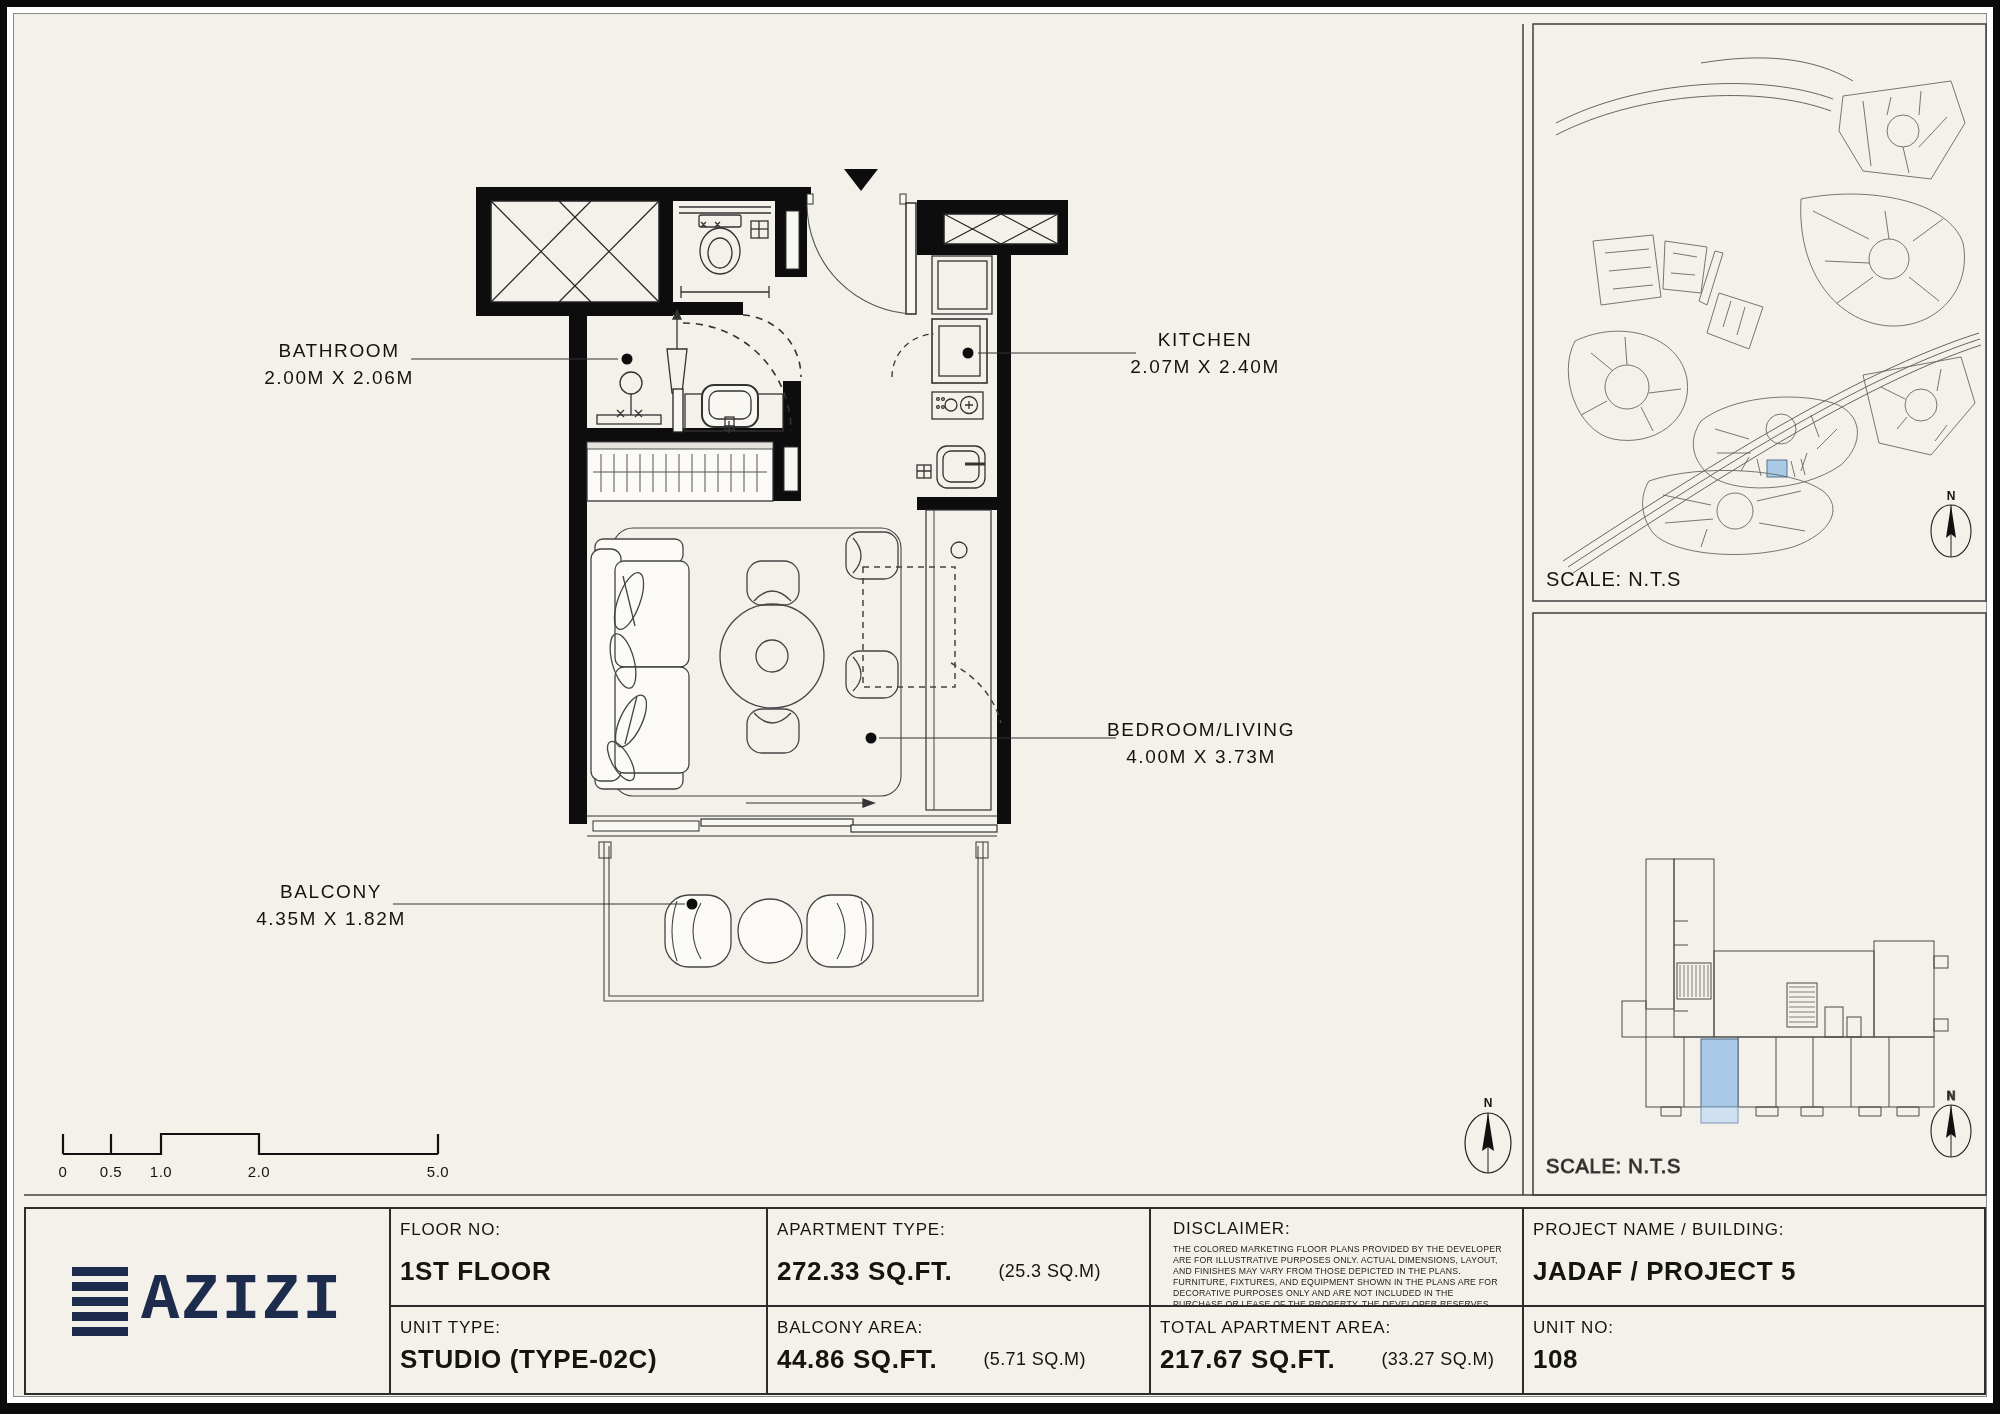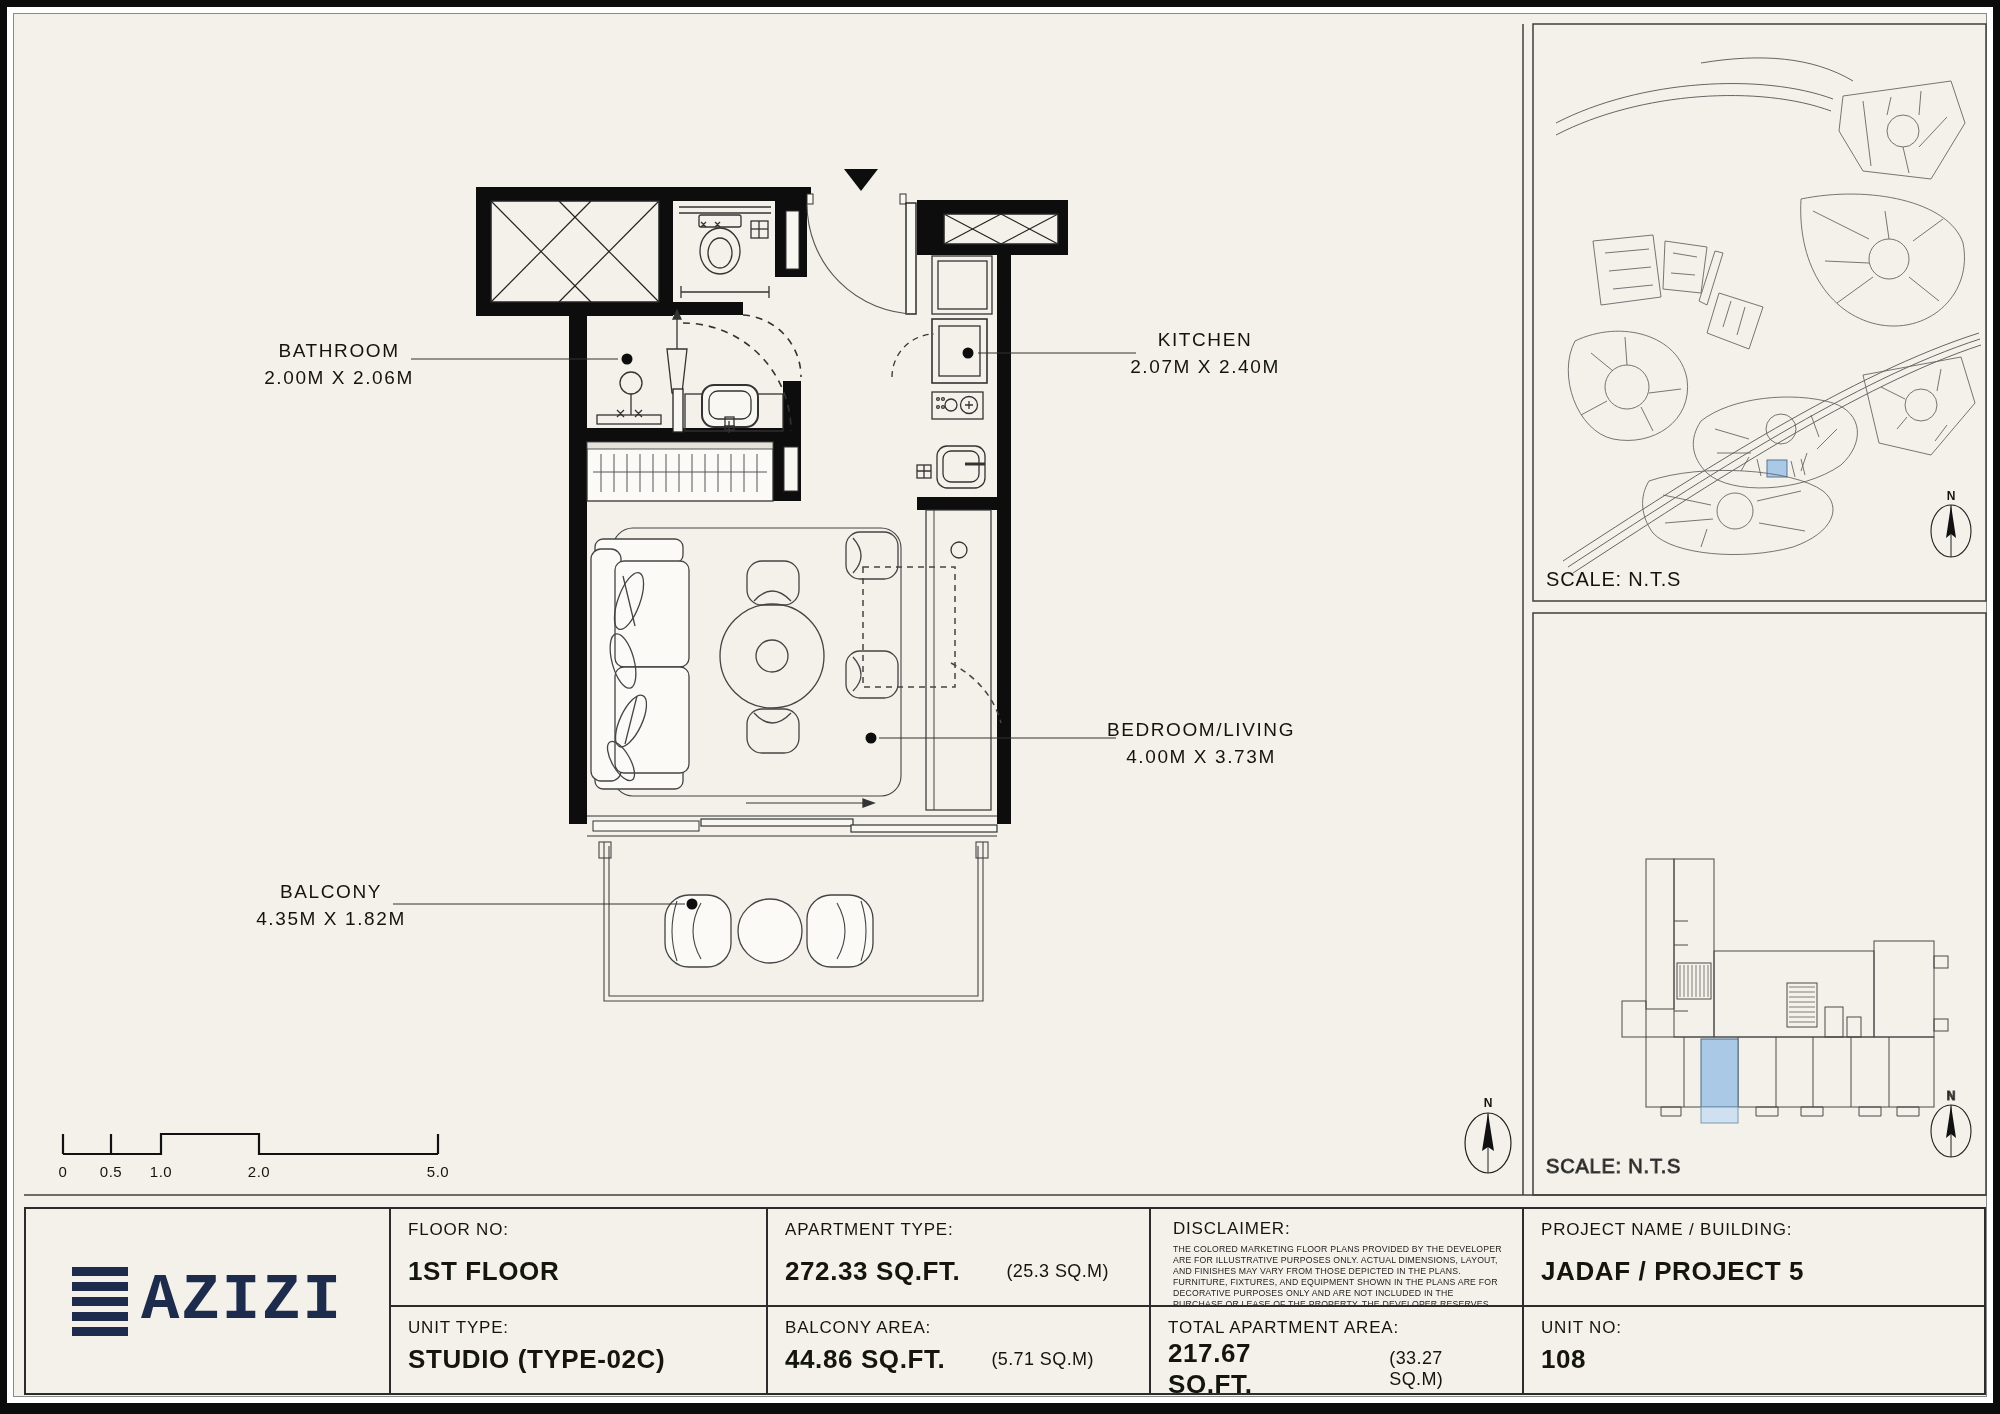--- a/index.html
+++ b/index.html
@@ -9,21 +9,21 @@
   svg text{font-family:"Liberation Sans",sans-serif;fill:#14140f;}
   .plan-label{font-size:19px;letter-spacing:1.6px;}
   .tick-label{font-size:15px;letter-spacing:.5px;}
   .scale-nts{font-size:20px;letter-spacing:.8px;}
   .n-label{font-size:12px;font-weight:bold;}
 
   
   .tb{position:absolute;left:10px;top:1193px;width:1962px;height:188px;display:grid;
       grid-template-columns:365px 377px 383px 373px 1fr;grid-template-rows:98px 1fr;
       border:2px solid #2c2c2c;box-sizing:border-box;background:#f3f1ea;color:#15150f;}
-  .cell{border-right:2px solid #2c2c2c;border-bottom:2px solid #2c2c2c;padding:11px 20px 8px 17px;
+  .cell{border-right:2px solid #2c2c2c;border-bottom:2px solid #2c2c2c;padding:11px 20px 8px 9px;
         box-sizing:border-box;display:flex;flex-direction:column;overflow:hidden;}
   .cell.last-col{border-right:none;}
   .cell.last-row{border-bottom:none;}
   .cell .lbl{font-size:17px;letter-spacing:.8px;}
   .cell .val{font-size:26px;font-weight:700;letter-spacing:.6px;margin-top:auto;margin-bottom:10px;display:flex;align-items:center;gap:46px;}
   .cell .alt{font-size:18px;font-weight:400;letter-spacing:.4px;}
   .logo-cell{grid-row:1/3;border-right:2px solid #2c2c2c;display:flex;align-items:center;justify-content:center;}
   .logo{display:flex;align-items:center;gap:13px;}
   .logo-bars{display:flex;flex-direction:column;gap:6px;}
   .logo-bars div{width:56px;height:9px;background:#1d2b4d;}

